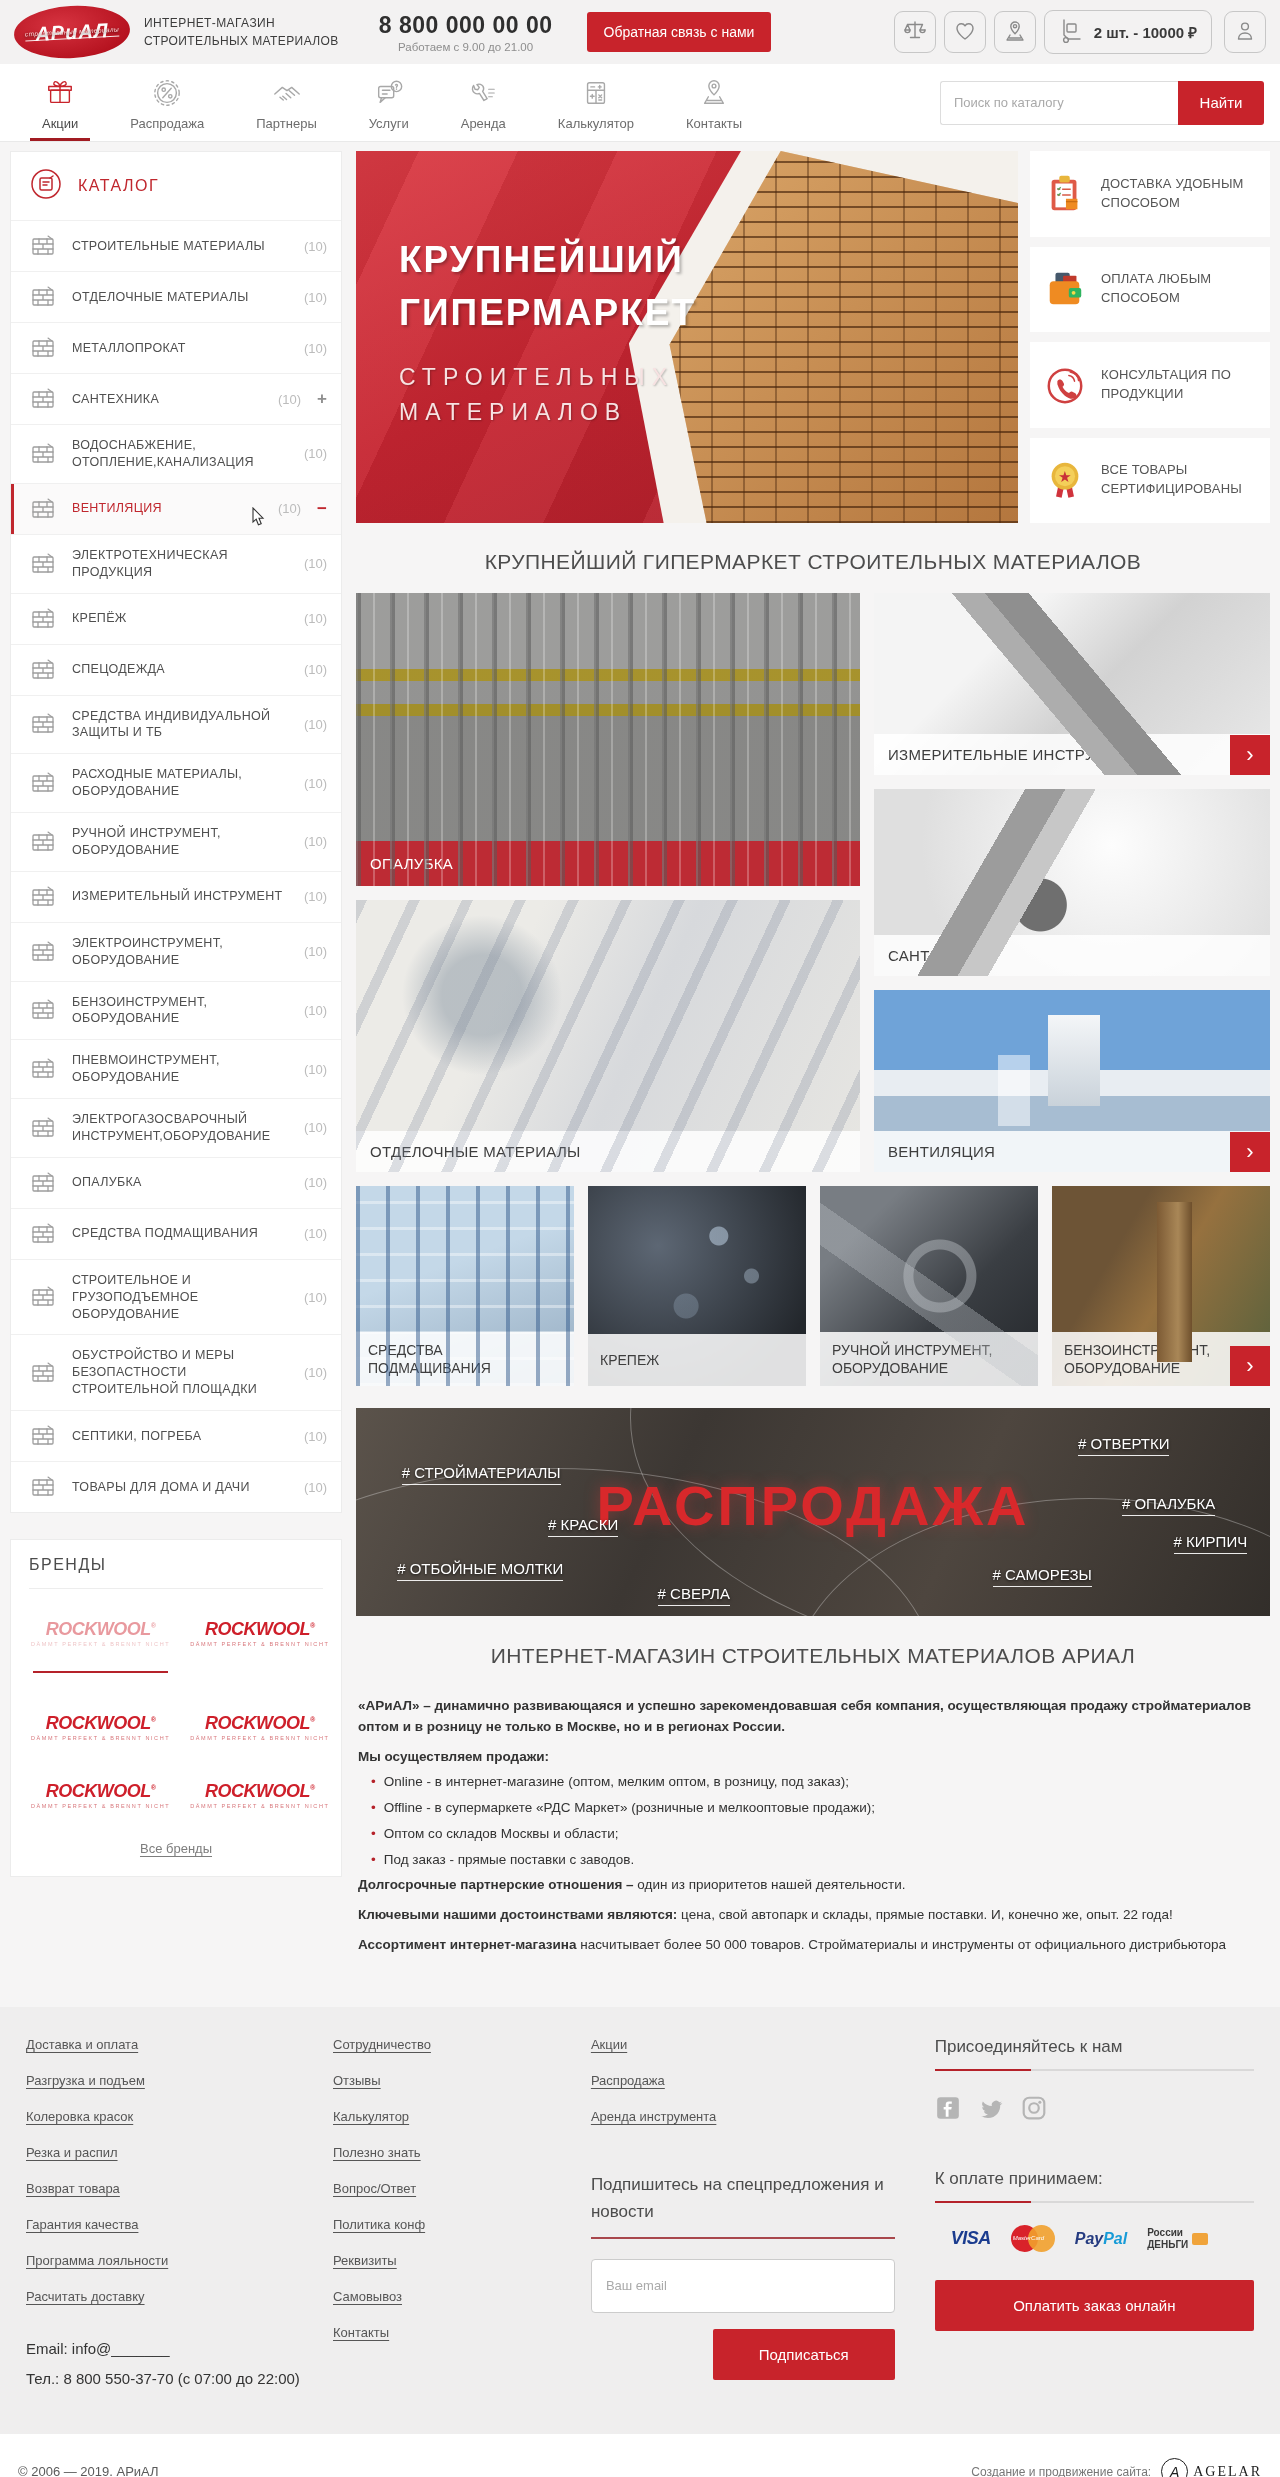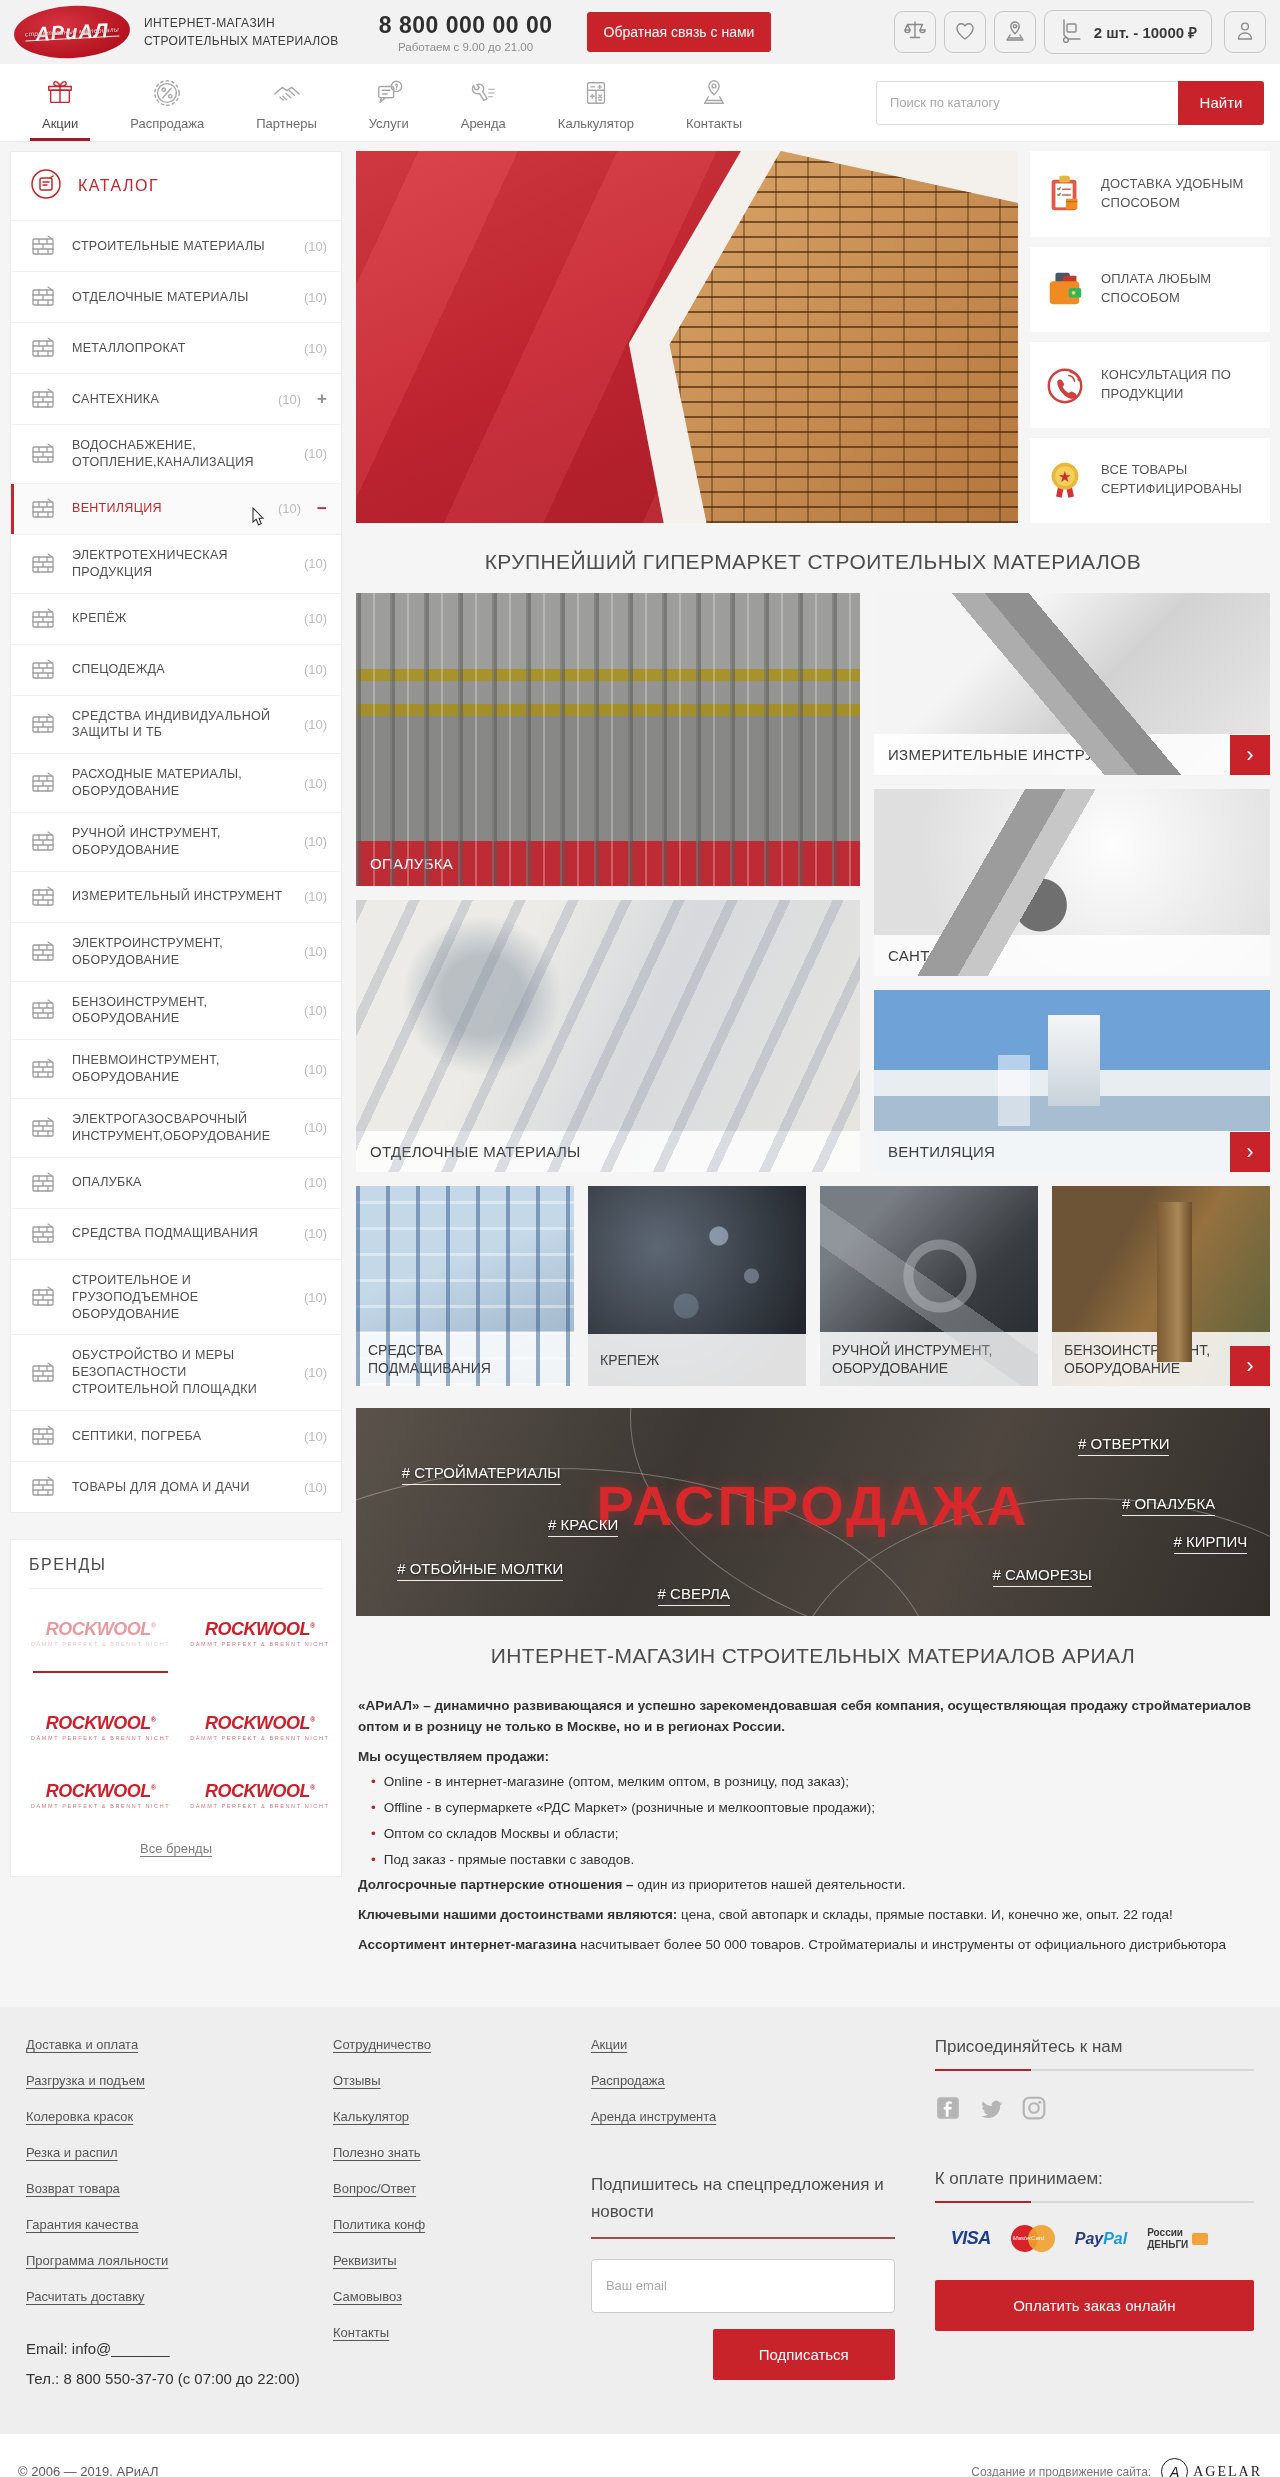--- a/index.html
+++ b/index.html
@@ -23,21 +23,21 @@
   .cart-btn .cart-label { font-size:15px; font-weight:bold; color:#3a3a3a; white-space:nowrap; }
   .user-btn { margin-left:4px; }
 
   
   .navbar { height:78px; background:#fff; border-bottom:1px solid #e9e9e9; display:flex; align-items:flex-end; padding:0 16px 0 16px; gap:0; }
   .nav-item { display:flex; flex-direction:column; align-items:center; gap:5px; font-size:13px; color:#6d6d6d; padding:8px 26px 10px; cursor:pointer; position:relative; }
   .nav-item svg { stroke:#a8a8a8; }
   .nav-item.active { color:#4a4a4a; }
   .nav-item.active svg { stroke:#c8232b; }
   .nav-item.active::after { content:""; position:absolute; left:14px; right:14px; bottom:0; height:3px; background:#a11b22; }
-  .searchbar { margin-left:auto; display:flex; align-self:center; width:388px; }
+  .searchbar { margin-left:auto; display:flex; align-self:center; width:324px; }
   .searchbar input { flex:1; height:44px; border:1px solid #ddd; border-right:none; border-radius:3px 0 0 3px; padding:0 13px; font-size:13px; color:#555; background:#fff; outline:none; }
   .searchbar input::placeholder { color:#a9a9a9; }
   .search-btn { width:86px; height:44px; background:#c8232b; color:#fff; font-size:15px; border:none; border-radius:0 3px 3px 0; cursor:pointer; }
 
   
   .page { display:flex; gap:14px; padding:9px 10px 0; }
   .sidebar { width:332px; flex-shrink:0; }
   .main { flex:1; min-width:0; }
 
   
@@ -632,20 +632,26 @@
       <a class="all-brands">Все бренды</a>
     </div>
   </div>
 
   <div class="main">
 
     <div class="hero-row">
       <div class="hero">
         <div class="hero-white"></div>
         <div class="hero-bricks"></div>
+        <div class="hero-text">
+          <div class="hero-l1">КРУПНЕЙШИЙ</div>
+          <div class="hero-l1">ГИПЕРМАРКЕТ</div>
+          <div class="hero-l3">СТРОИТЕЛЬНЫХ</div>
+          <div class="hero-l3" style="margin-top:0">МАТЕРИАЛОВ</div>
+        </div>
       </div>
 
       <div class="benefits">
         <div class="benefit">
           <span class="benefit-ico">
             <svg width="42" height="42" viewBox="0 0 44 44">
               <rect x="8" y="7" width="26" height="32" rx="3" fill="#df5a47"></rect>
               <rect x="12" y="11" width="18" height="25" fill="#fff"></rect>
               <rect x="16" y="3" width="11" height="7" rx="2" fill="#e8b63c"></rect>
               <path d="M14 17h3M19 17h9M14 23h3M19 23h9" stroke="#d85b47" stroke-width="1.6"></path>

